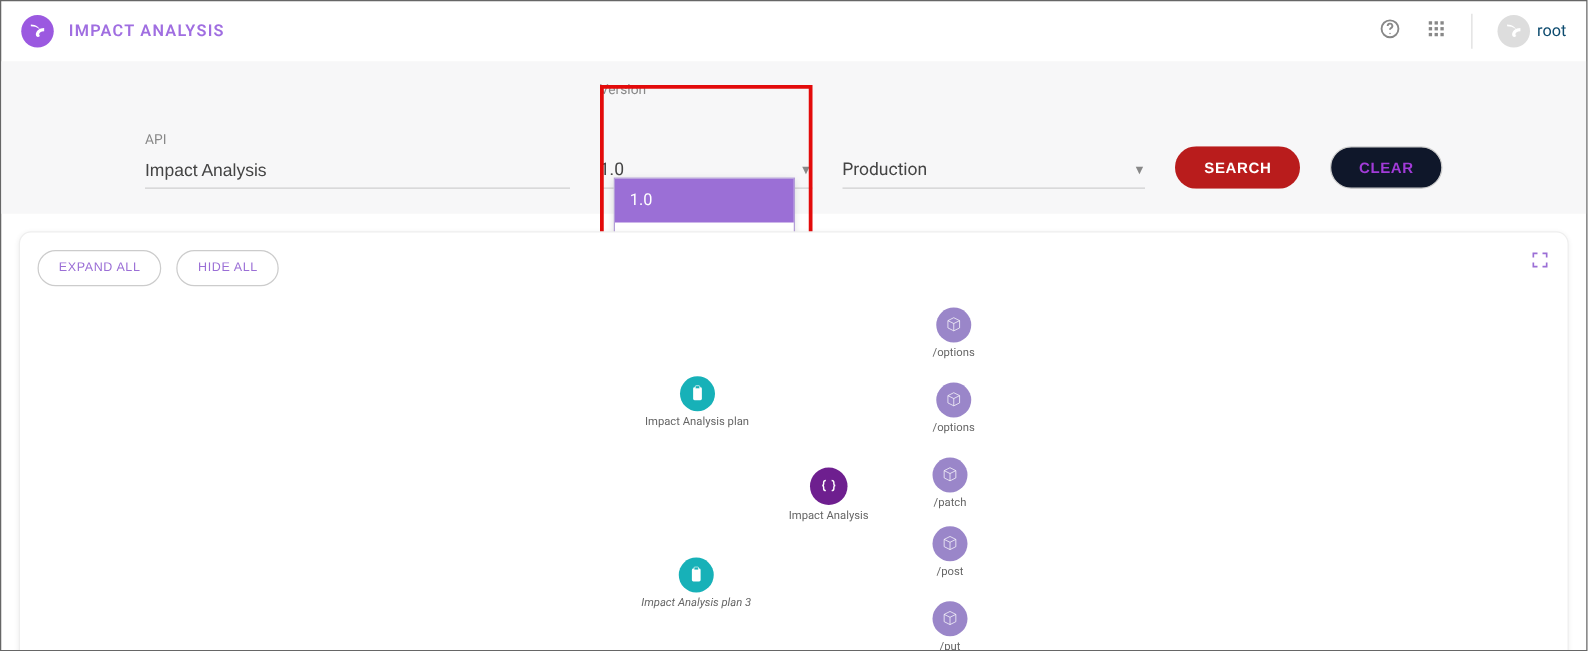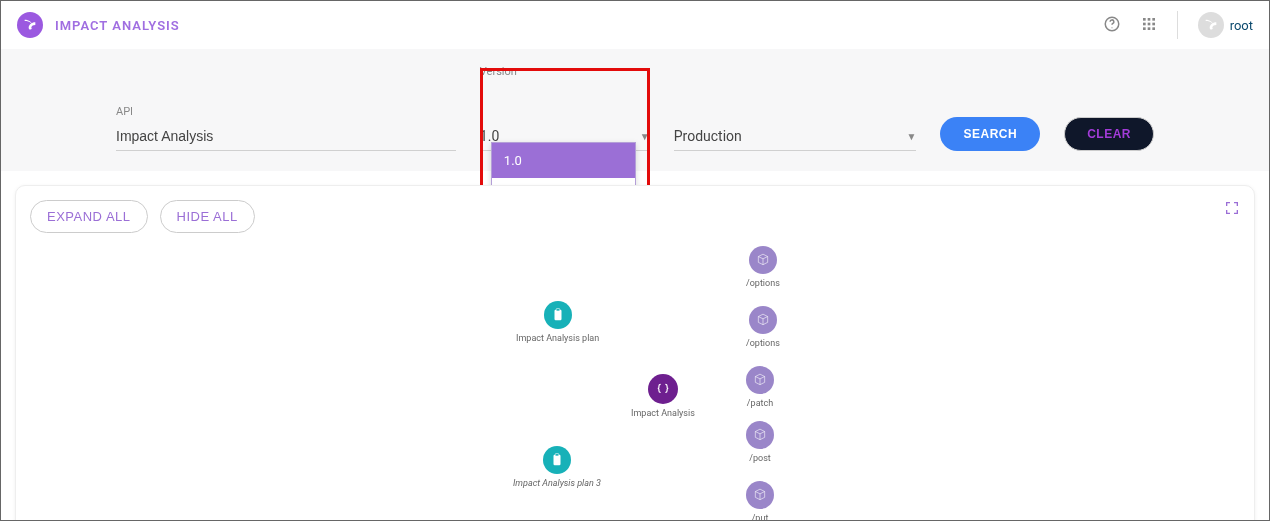--- a/index.html
+++ b/index.html
@@ -76,21 +76,21 @@
 
   .btn {
     border-radius: 20px;
     padding: 9px 22px;
     font-size: 12px;
     font-weight: 600;
     letter-spacing: 0.5px;
     cursor: pointer;
     border: 1px solid transparent;
   }
-  .btn-primary { background:#3b82f6; color:#fff; }
+  .btn-primary { background:#b91c1c; color:#fff; }
   .btn-outline { background:#0f172a; color:#a23bd8; border-color:#ccc; }
 
   
   .dropdown-wrap {
     position: absolute;
     border: 3px solid #e30b0b;
     top: 3px;
     left: 0;
     right: 0;
     bottom: -105px;
@@ -127,21 +127,21 @@
     padding: 14px;
     position: relative;
     height: 345px;
   }
   .canvas-toolbar { display:flex; gap:12px;}
   .pill-btn {
     border:1px solid #ccc;
     background:#fff;
     border-radius: 18px;
     padding: 8px 16px;
-    font-size: 13px;
+    font-size: 10px;
     letter-spacing:.5px;
     color:#9b6fd6;
     cursor:pointer;
   }
   .fullscreen-icon {
     position:absolute; top:14px; right:14px; color:#9b6fd6; cursor:pointer;
   }
 
   
   .graph { position:absolute; inset:0; }

